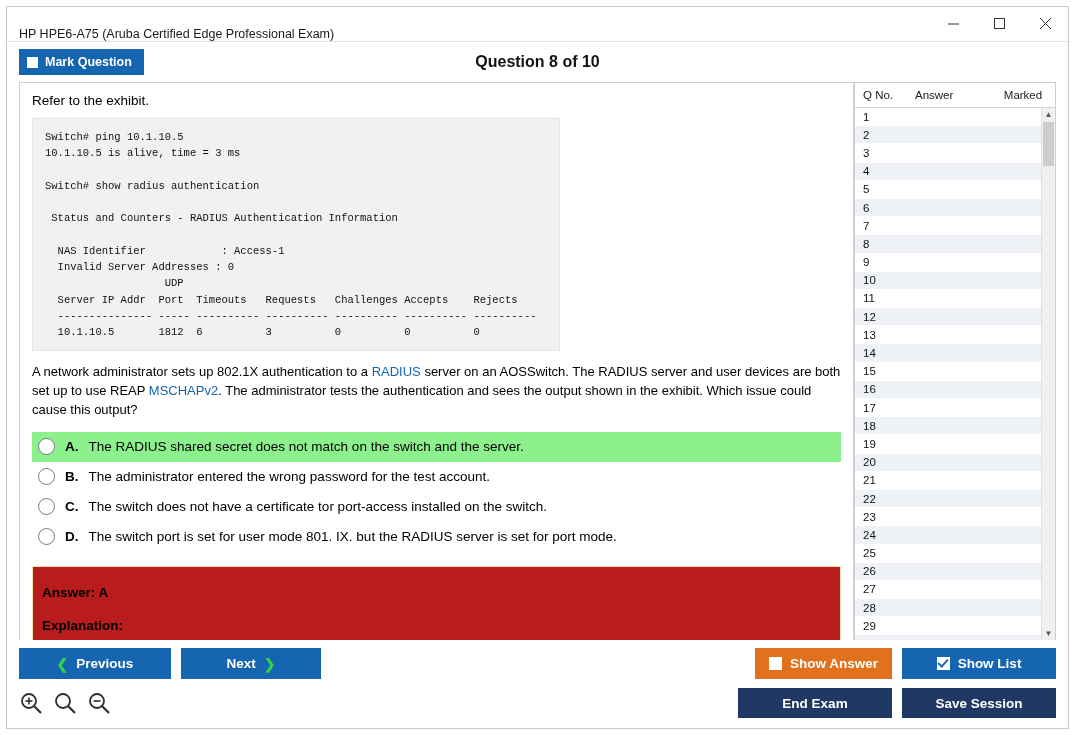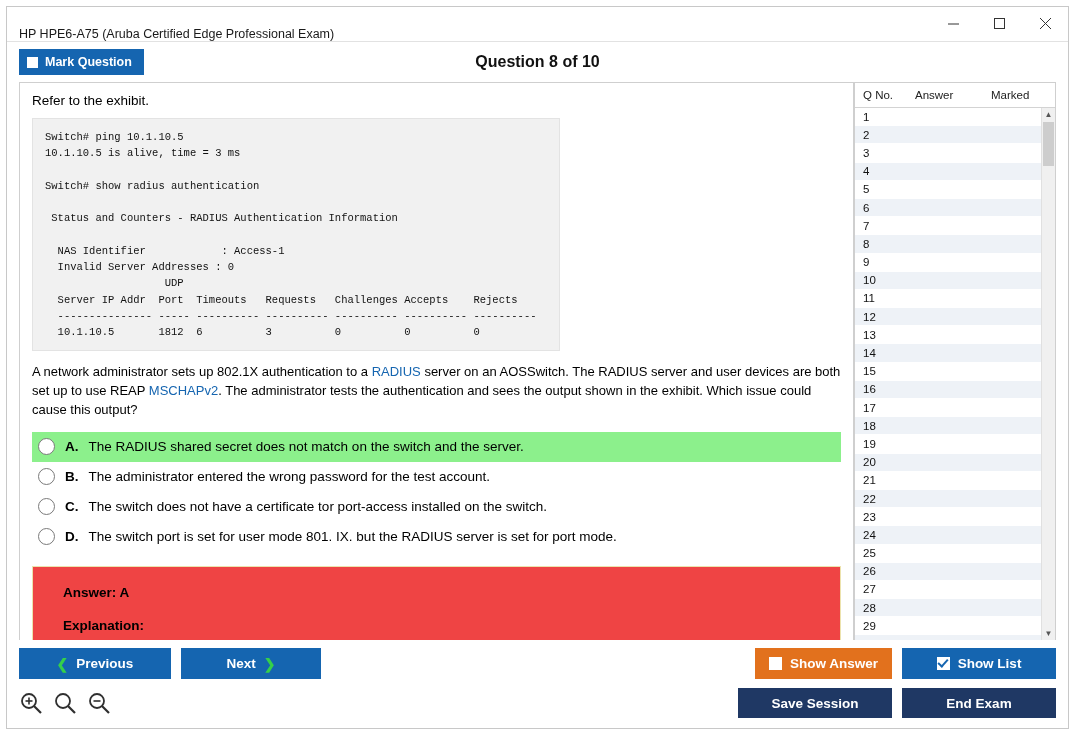--- a/index.html
+++ b/index.html
@@ -164,24 +164,24 @@
     height: 15px;
     border: 1px solid #7a7a7a;
     border-radius: 50%;
     background: #fff;
     flex: none;
   }
   .opt-letter { font-weight: bold; }
 
   .answer-box {
     margin-top: 14px;
-    background: #ef4444;
+    background: #b91c1c;
     border: 1px solid #ece3ad;
     height: 95px;
-    padding: 18px 30px;
+    padding: 18px 9px;
     box-sizing: border-box;
     font-size: 13.5px;
     font-weight: bold;
   }
   .answer-box div { margin-bottom: 18px; }
 
   
   .list-pane {
     width: 200px;
     flex: none;
@@ -196,21 +196,21 @@
     display: flex;
     height: 24px;
     align-items: center;
     border-bottom: 1px solid #d3d3d3;
     font-size: 11.5px;
     color: #222;
     flex: none;
   }
   .list-head .c1 { width: 52px; padding-left: 8px; }
   .list-head .c2 { width: 76px; }
-  .list-head .c3 { flex: 1; text-align: left; }
+  .list-head .c3 { flex: 1; text-align: center; }
   .list-body {
     flex: 1;
     position: relative;
     overflow: hidden;
   }
   .rows {
     position: absolute;
     left: 0; right: 13px; top: 0; bottom: 0;
   }
   .qrow {
@@ -623,22 +623,22 @@
         </span>
         <span class="zoom-ico">
           <svg width="24" height="24" viewBox="0 0 24 24">
               <circle cx="10" cy="10" r="7" fill="none" stroke="#2f2f2f" stroke-width="1.8"></circle>
               <line x1="15" y1="15" x2="22" y2="22" stroke="#2f2f2f" stroke-width="2.2"></line>
               <line x1="6.5" y1="10" x2="13.5" y2="10" stroke="#2f2f2f" stroke-width="1.6"></line>
             </svg>
         </span>
       </div>
       <div class="spacer"></div>
+      <button class="btn btn-end">
+        <span>End Exam</span>
+      </button>
       <button class="btn btn-save">
         <span>Save Session</span>
       </button>
-      <button class="btn btn-end">
-        <span>End Exam</span>
-      </button>
     </div>
   </div>
 
 </div>
 
 </body></html>

